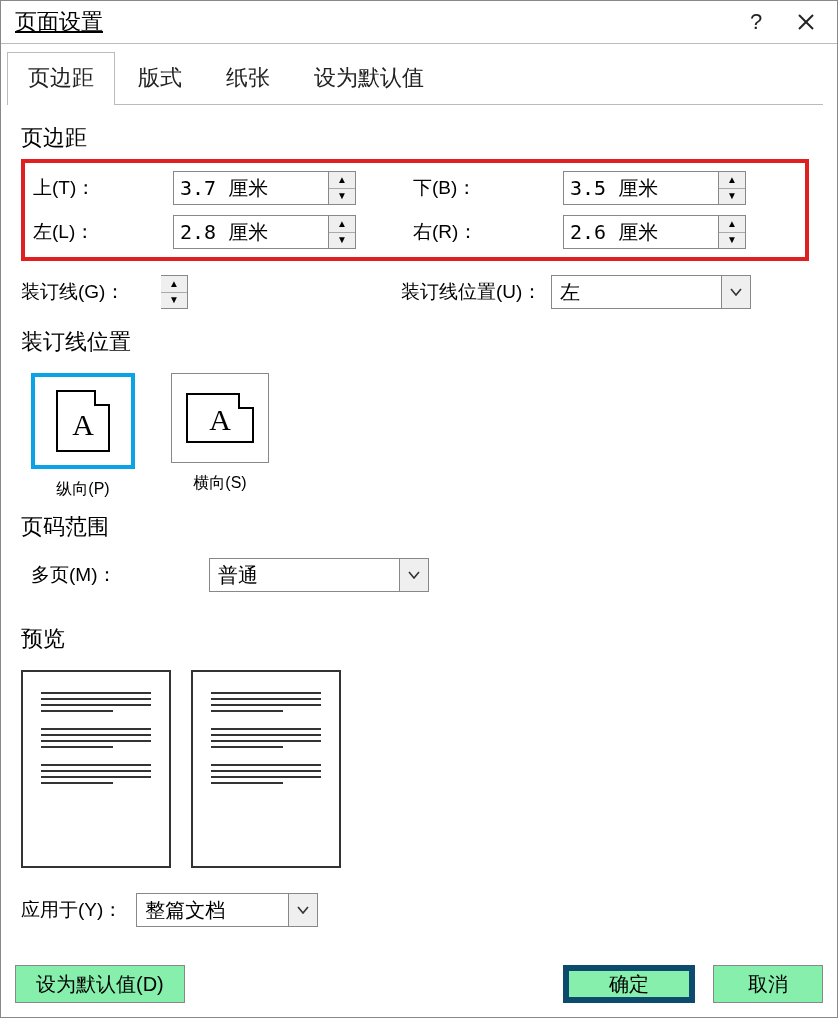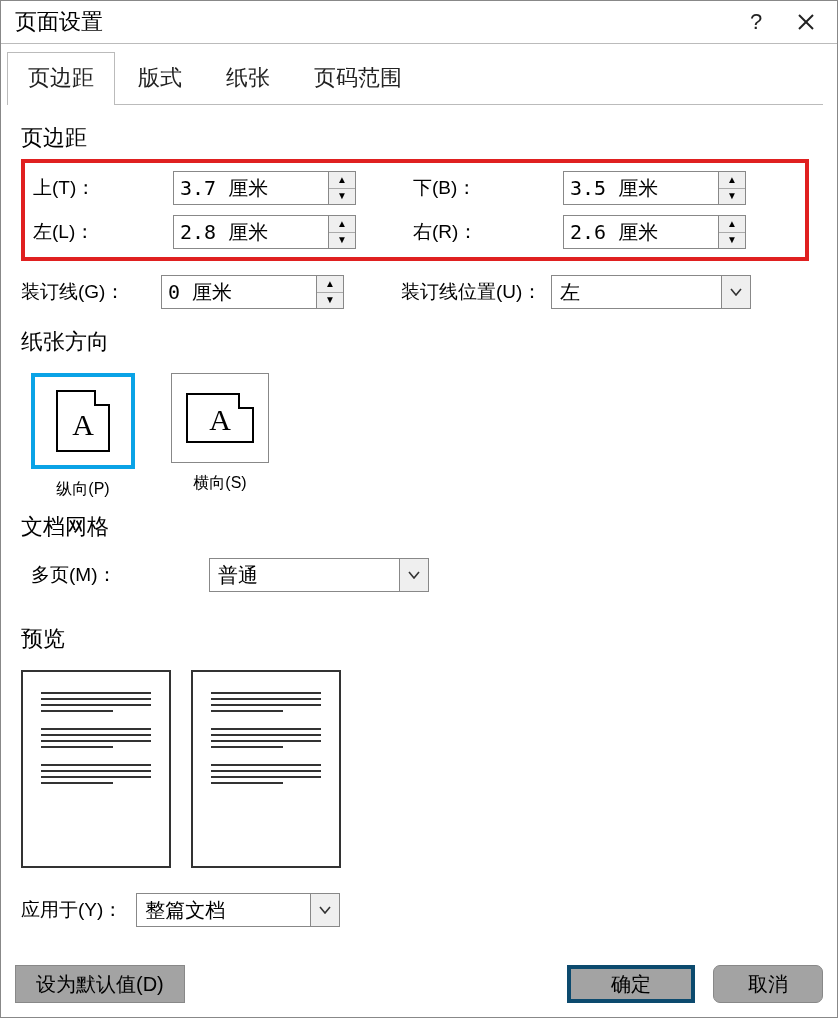--- a/index.html
+++ b/index.html
@@ -21,21 +21,21 @@
   }
   
   .titlebar {
     height: 42px;
     display: flex;
     align-items: center;
     padding: 0 6px 0 14px;
     border-bottom: 1px solid #bbb;
     font-size: 22px;
   }
-  .titlebar .title { flex: 1; }
+  .titlebar .title { flex: 1; text-decoration: underline; }
   .titlebar .btn {
     width: 50px;
     height: 36px;
     display: flex;
     align-items: center;
     justify-content: center;
     font-size: 22px;
     color: #222;
     background: transparent;
     border: none;
@@ -260,39 +260,39 @@
   .thumb .pline { height:2px; background:#333; }
   .thumb .pline.short { width:65%; }
 
   
   .apply {
     display:flex;
     align-items:center;
     gap: 14px;
     margin-top: 25px;
   }
-  .combo.sm { width: 204px; }
+  .combo.sm { width: 182px; }
 
   
   .footer {
     display:flex;
     align-items:center;
     padding: 10px 14px 14px 14px;
   }
   .pushbtn {
     height: 38px;
     padding: 0 20px;
     font-size: 20px;
-    background: #a3a3a3;
+    background: #86efac;
     border: 1px solid #888;
     cursor: pointer;
     font-family: inherit;
   }
   .pushbtn.primary {
-    border: 4px solid #0c4a6e;
+    border: 6px solid #0c4a6e;
     padding: 0 40px;
   }
   .spacer { flex:1; }
 </style>
 </head>
 <body>
 
 <div class="window">
 
   <div class="titlebar">
@@ -306,21 +306,21 @@
     </button>
   </div>
 
   <div class="body">
 
     <div class="tabs-wrap">
       <div class="tabs">
         <div class="tab active">页边距</div>
         <div class="tab">版式</div>
         <div class="tab">纸张</div>
-        <div class="tab">页码范围</div>
+        <div class="tab">设为默认值</div>
       </div>
       <div class="tabline"></div>
     </div>
 
     <div class="content">
 
       <div class="section-label">页边距</div>
 
       <div class="redbox">
 
@@ -357,39 +357,38 @@
           <div class="arrows">
             <button>▲</button>
             <button>▼</button>
           </div>
         </div>
       </div>
 
       <div class="gridrow">
         <div class="flabel">装订线(G)：</div>
         <div class="spin">
-          <input type="text" value="0 厘米" style="">
           <div class="arrows">
             <button>▲</button>
             <button>▼</button>
           </div>
         </div>
         <div></div>
         <div class="flabel">装订线位置(U)：</div>
         <div class="combo">
           <div class="cval">左</div>
           <div class="cbtn">
             <svg viewBox="0 0 12 8">
                 <path d="M1 1 L6 7 L11 1" fill="none" stroke="#333" stroke-width="1.6"></path>
               </svg>
           </div>
         </div>
       </div>
 
-      <div class="section-label" style="margin-top:18px;">纸张方向</div>
+      <div class="section-label" style="margin-top:18px;">装订线位置</div>
       <div class="orient">
         <div class="oitem">
           <div class="oicon selected">
             <div class="page-glyph">
                 <div class="fold"></div>
                 <div class="A">A</div>
               </div>
           </div>
           <div class="olabel">纵向(P)</div>
         </div>
@@ -397,21 +396,21 @@
           <div class="oicon">
             <div class="page-glyph land">
                 <div class="fold"></div>
                 <div class="A">A</div>
               </div>
           </div>
           <div class="olabel">横向(S)</div>
         </div>
       </div>
 
-      <div class="section-label" style="margin-top:8px;">文档网格</div>
+      <div class="section-label" style="margin-top:8px;">页码范围</div>
       <div class="pages-row">
         <div class="flabel">多页(M)：</div>
         <div class="combo med">
           <div class="cval">普通</div>
           <div class="cbtn">
             <svg viewBox="0 0 12 8">
                 <path d="M1 1 L6 7 L11 1" fill="none" stroke="#333" stroke-width="1.6"></path>
               </svg>
           </div>
         </div>
@@ -474,16 +473,16 @@
       </div>
 
     </div>
   </div>
 
   <div class="footer">
     <button class="pushbtn">设为默认值(D)</button>
     <div class="spacer"></div>
     <button class="pushbtn primary">确定</button>
     <div style="width:18px;"></div>
-    <button class="pushbtn" style="padding:0 34px;border-radius:7px;">取消</button>
+    <button class="pushbtn" style="padding:0 34px;">取消</button>
   </div>
 
 </div>
 
 </body></html>

